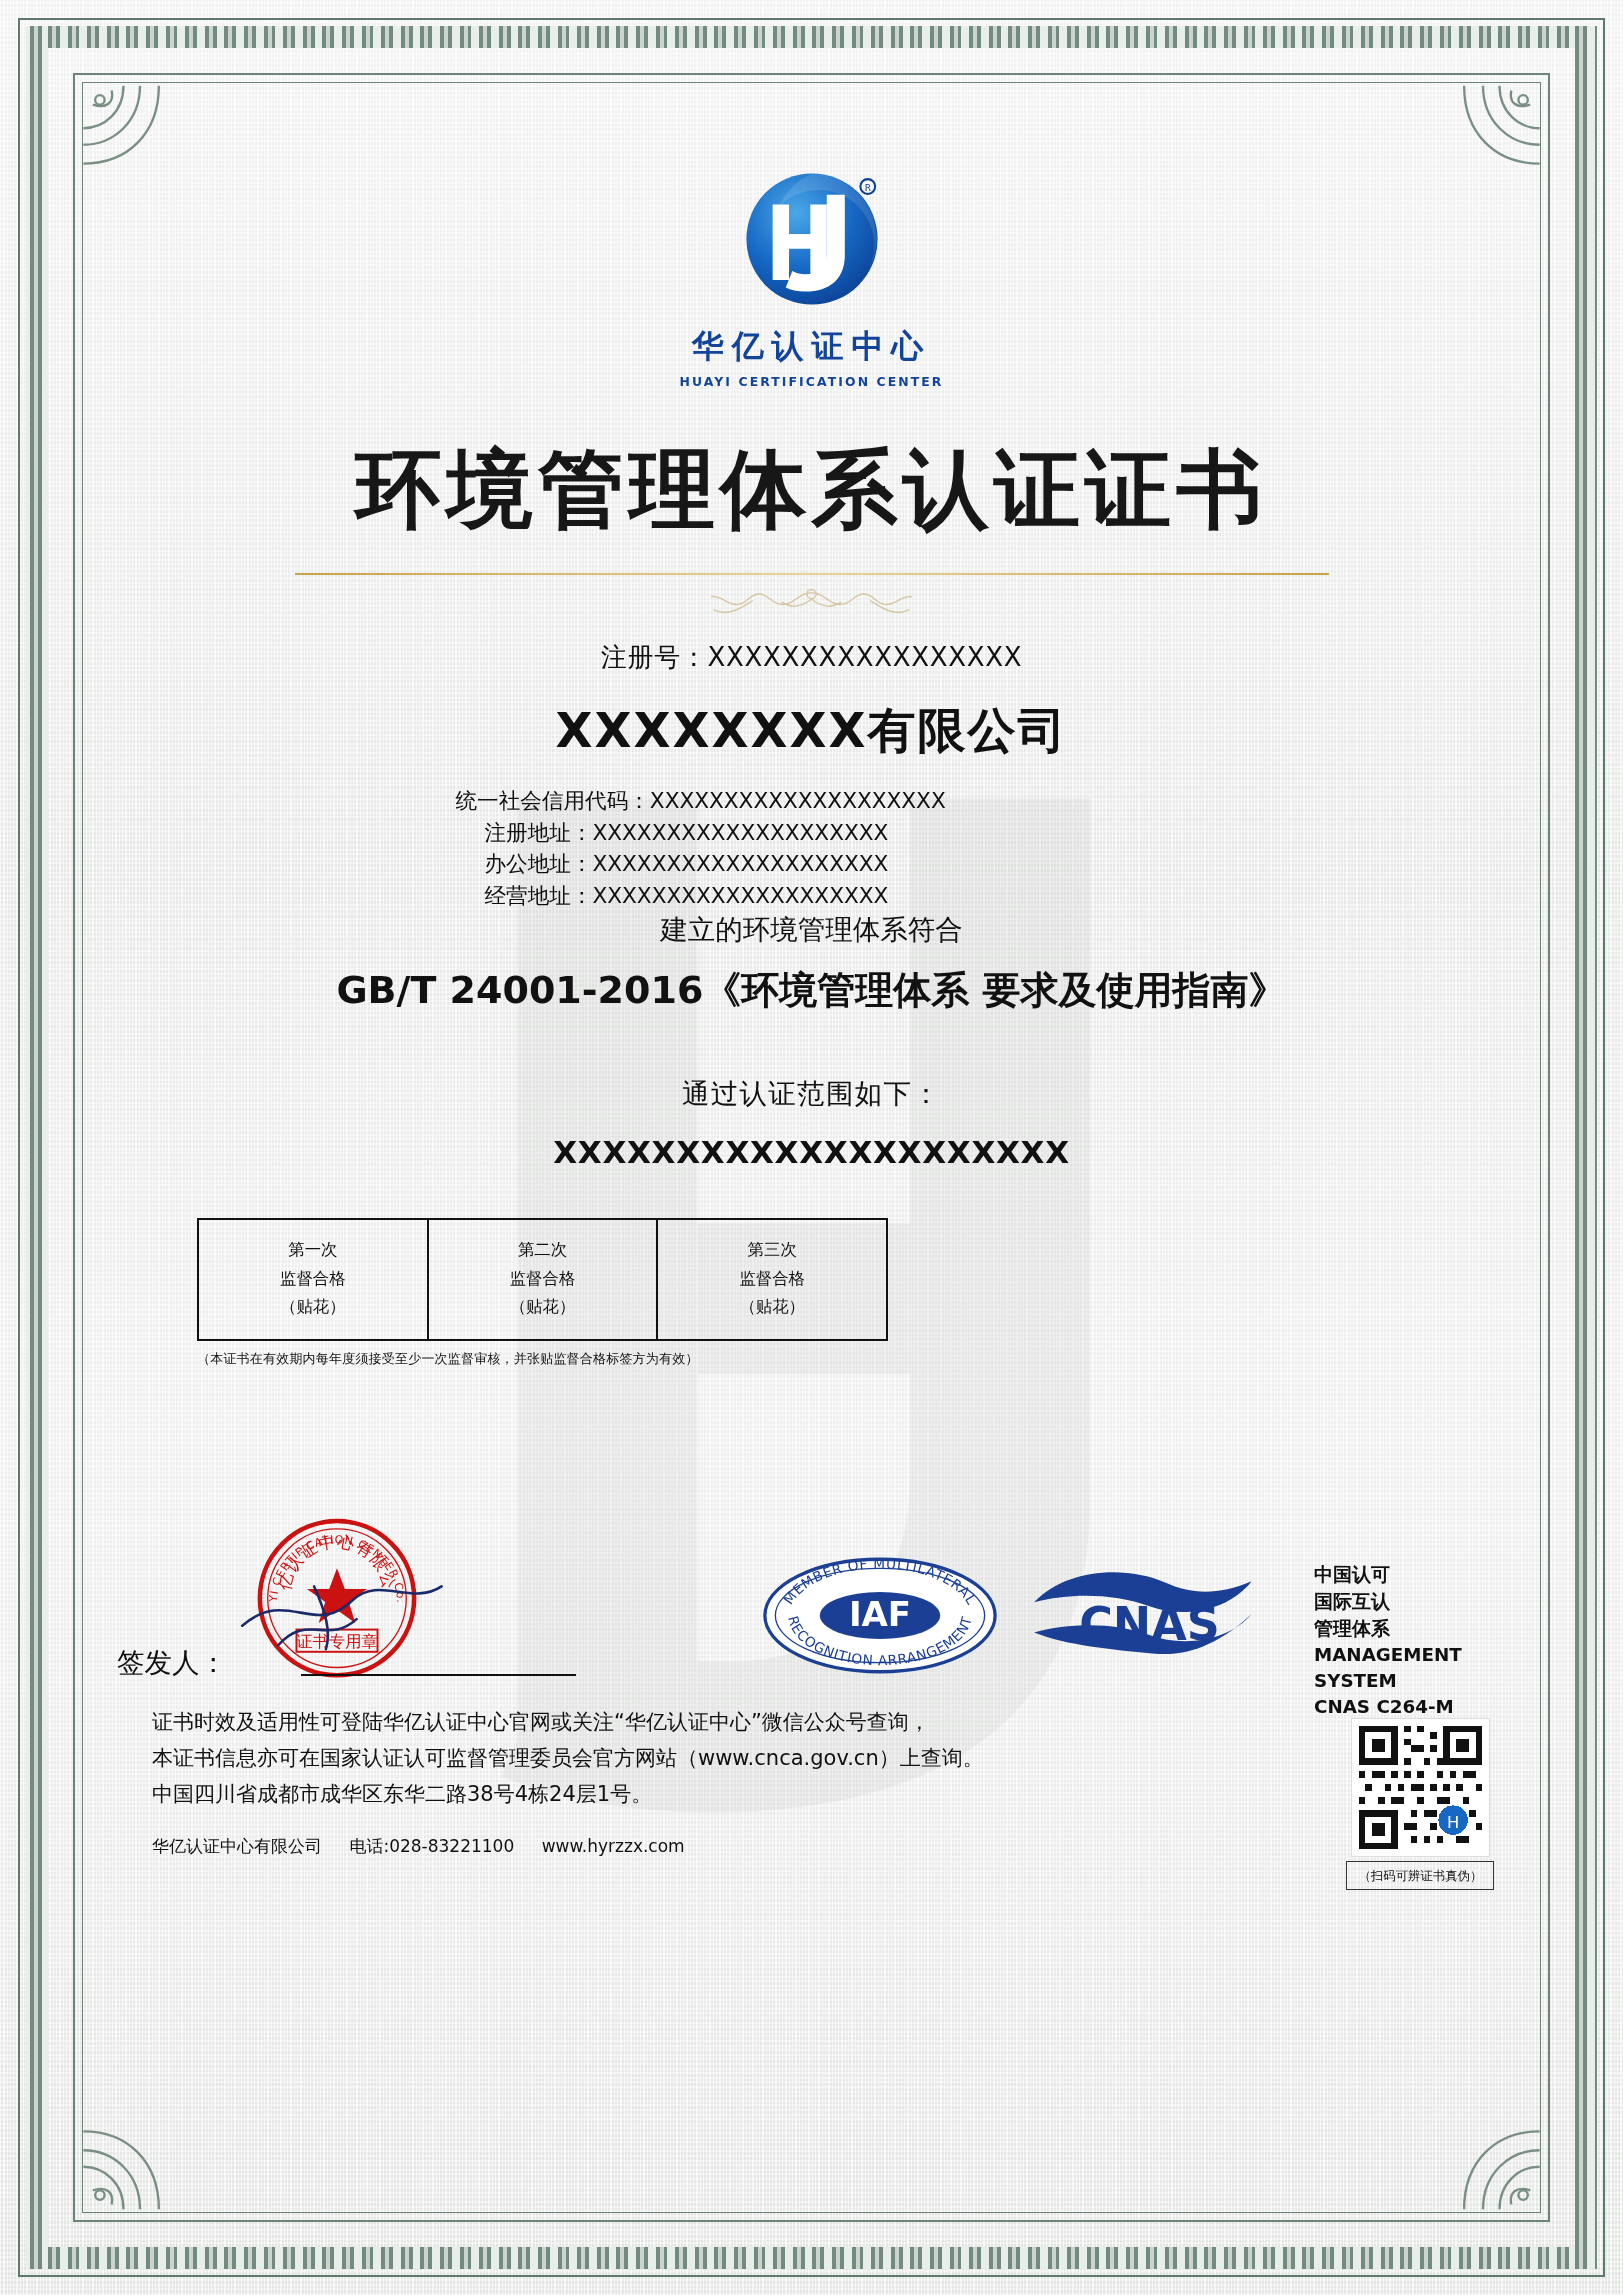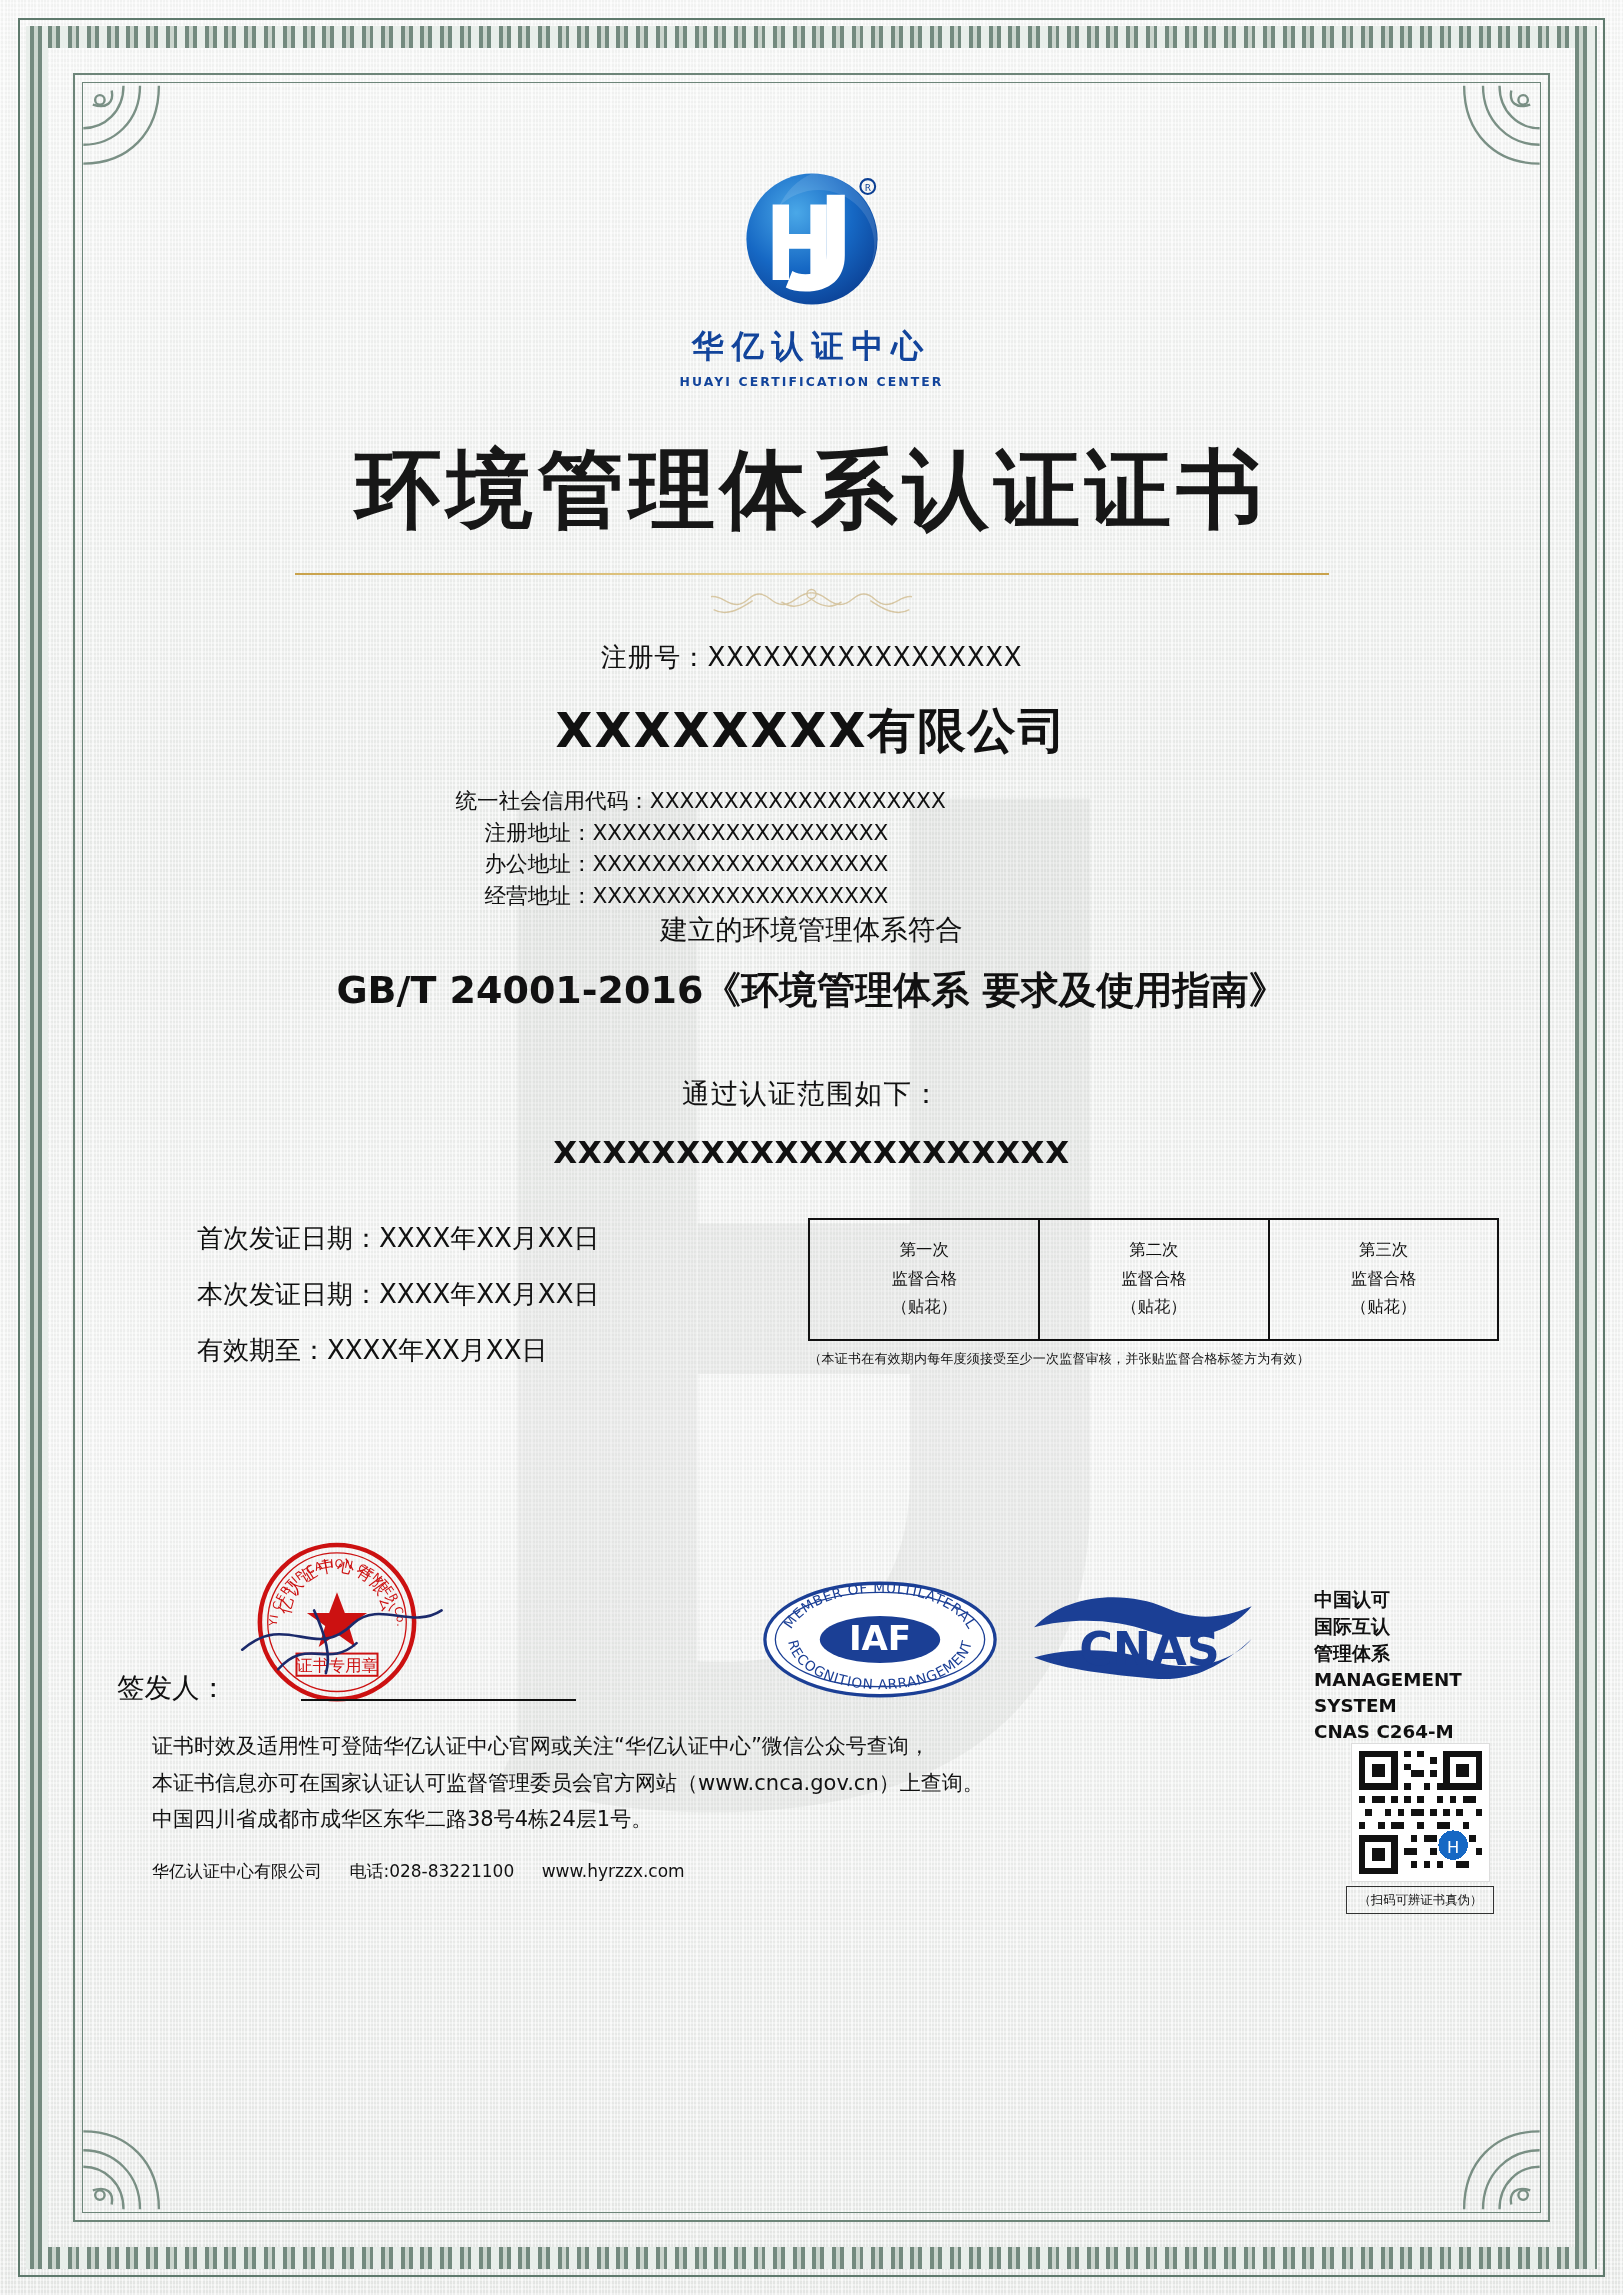--- a/index.html
+++ b/index.html
@@ -363,25 +363,20 @@
       <div class="ln">办公地址：XXXXXXXXXXXXXXXXXXXX</div>
       <div class="ln">经营地址：XXXXXXXXXXXXXXXXXXXX</div>
     </div>
 
     <div class="sub-lead">建立的环境管理体系符合</div>
     <div class="standard">GB/T 24001-2016《环境管理体系 要求及使用指南》</div>
     <div class="scope-lead">通过认证范围如下：</div>
     <div class="scope-value">XXXXXXXXXXXXXXXXXXXXX</div>
 
     <div class="dates-row">
-      <div class="dates">
-        <div>首次发证日期：XXXX年XX月XX日</div>
-        <div>本次发证日期：XXXX年XX月XX日</div>
-        <div>有效期至：XXXX年XX月XX日</div>
-      </div>
 
       <div class="surv-wrap">
         <div class="surv-table">
           <div class="surv-cell">
             <div>第一次</div>
             <div>监督合格</div>
             <div>（贴花）</div>
           </div>
           <div class="surv-cell">
             <div>第二次</div>

